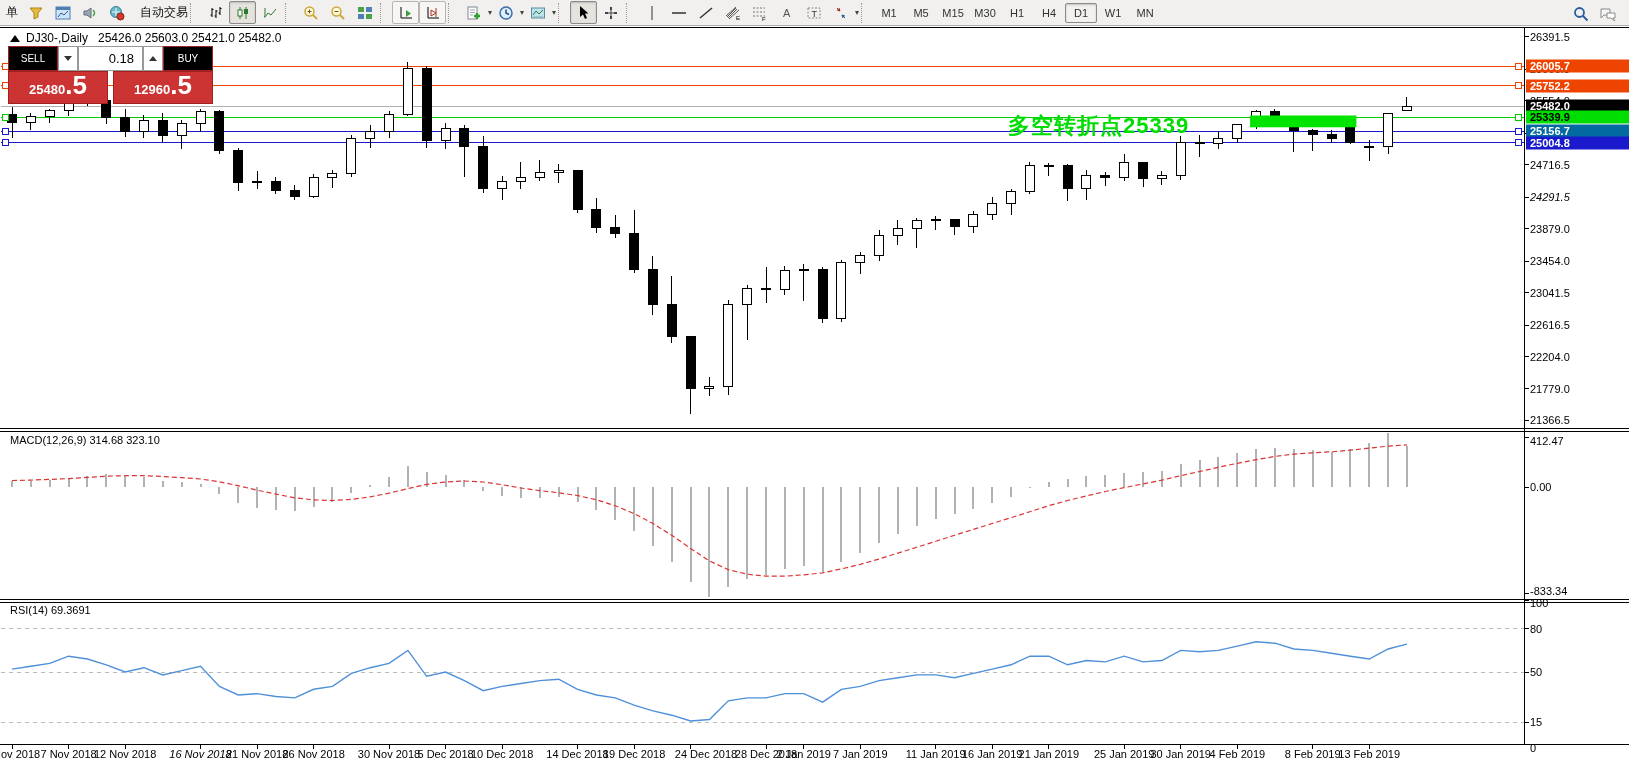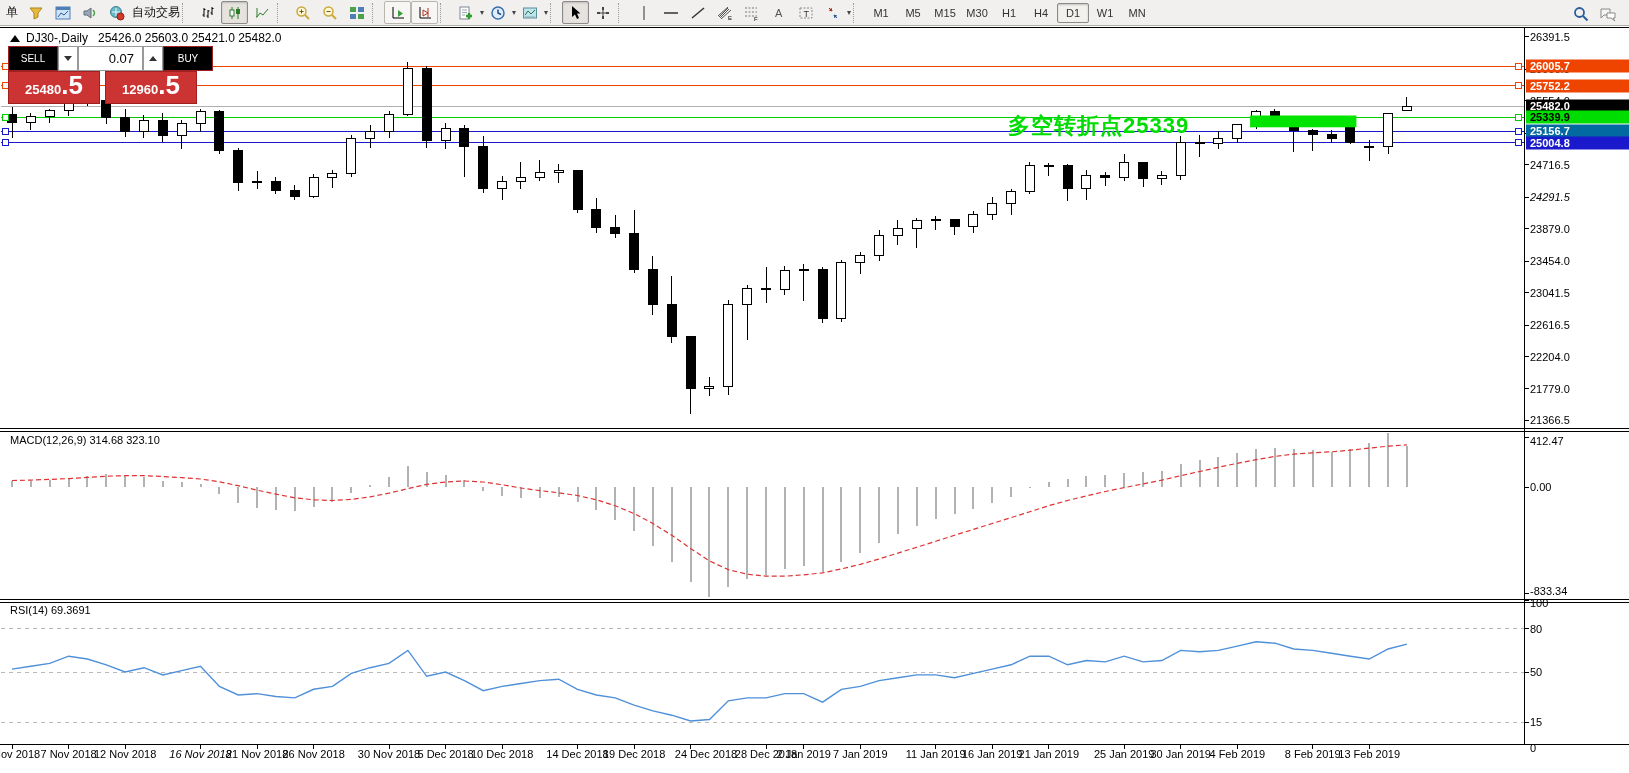--- a/index.html
+++ b/index.html
@@ -8,21 +8,21 @@
   
   .toolbar{position:absolute;top:0;left:0;width:1629px;height:26px;background:#f1f0ee;
            border-bottom:1px solid #b0aea9;display:flex;align-items:center;padding-left:2px;box-sizing:border-box;}
   .tbtn{width:25px;height:21px;display:flex;align-items:center;justify-content:center;
         border:1px solid transparent;border-radius:2px;flex:0 0 auto;}
   .tbtn.pressed{border:1px solid #8a8a8a;background:#e6e3df;box-shadow:inset 0 1px 2px rgba(0,0,0,.18);}
   .tbtn.boxed{border:1px solid #b9b6b0;background:#f7f6f4;}
   .tsep{width:7px;height:20px;border-left:1px dotted #9a9a9a;margin:0 4px 0 2px;flex:0 0 auto;}
   .tcaret{font-size:8px;color:#444;margin-left:1px;flex:0 0 auto;}
   .tlabel{font-size:12px;color:#111;margin:0 4px;flex:0 0 auto;}
-  .atlabel{font-size:12px;color:#111;margin-left:2px;}
+  .atlabel{font-size:12px;color:#111;margin-left:10px;}
   .tfwrap{display:flex;align-items:center;flex:0 0 auto;}
   .tf{min-width:22px;height:18px;font-size:11px;color:#333;display:flex;align-items:center;justify-content:center;
       padding:0 4px;border:1px solid transparent;border-radius:2px;}
   .tf.active{border:1px solid #8a8a8a;background:#f3f1ee;box-shadow:inset 0 1px 2px rgba(0,0,0,.2);}
   .tright{position:absolute;right:8px;top:2px;display:flex;align-items:center;}
   
   .hline-black{position:absolute;left:0;width:1629px;height:1px;background:#000;}
   .vaxis{position:absolute;left:1524px;top:28px;width:1px;height:716px;background:#000;}
   #chart-svg{position:absolute;left:0;top:0;}
   .title-row{position:absolute;left:10px;top:31px;font-size:12px;color:#000;display:flex;align-items:center;}
@@ -39,21 +39,21 @@
   .tpanel{position:absolute;left:8px;top:46px;width:205px;height:58px;z-index:8;}
   .trow1{position:absolute;left:0;top:0;height:25px;width:205px;display:flex;}
   .tbtn-sell,.tbtn-buy{width:50px;background:#000000;border:1px solid #a02020;color:#fff;font-size:10px;
        display:flex;align-items:center;justify-content:center;box-sizing:border-box;}
   .tspin{width:20px;background:#fff;border:1px solid #999;display:flex;align-items:center;justify-content:center;box-sizing:border-box;}
   .tvol{flex:1;background:#fff;border:1px solid #999;font-size:13px;color:#000;display:flex;
         align-items:center;justify-content:flex-end;padding-right:8px;box-sizing:border-box;}
   .tri-dn{width:0;height:0;border-left:4px solid transparent;border-right:4px solid transparent;border-top:5px solid #333;}
   .tri-up{width:0;height:0;border-left:4px solid transparent;border-right:4px solid transparent;border-bottom:5px solid #333;}
   .trow2{position:absolute;left:0;top:25px;height:33px;width:205px;display:flex;}
-  .pbox{width:92px;background:#cc3333;border:1px solid #a02020;color:#fff;display:flex;align-items:baseline;
+  .pbox{width:100px;background:#cc3333;border:1px solid #a02020;color:#fff;display:flex;align-items:baseline;
         justify-content:center;box-sizing:border-box;}
   .pbox .big{font-size:13px;font-weight:bold;padding-top:8px;}
   .pbox .pips{font-size:26px;font-weight:bold;line-height:26px;}
   .pgap{width:5px;background:transparent;}
 </style>
 </head>
 <body>
 
 <div class="toolbar">
   <span class="tlabel">单</span>
@@ -568,21 +568,21 @@
   <span class="title-sym">DJ30-,Daily</span>
   <span>25426.0 25603.0 25421.0 25482.0</span>
 </div>
 
 <div class="tpanel">
   <div class="trow1">
     <div class="tbtn-sell">SELL</div>
     <div class="tspin">
         <span class="tri-dn"></span>
       </div>
-    <div class="tvol">0.07</div>
+    <div class="tvol">0.18</div>
     <div class="tspin">
         <span class="tri-up"></span>
       </div>
     <div class="tbtn-buy">BUY</div>
   </div>
   <div class="trow2">
     <div class="pbox">
       <span class="big">25480</span>
         <span class="pips">.5</span>
     </div>

